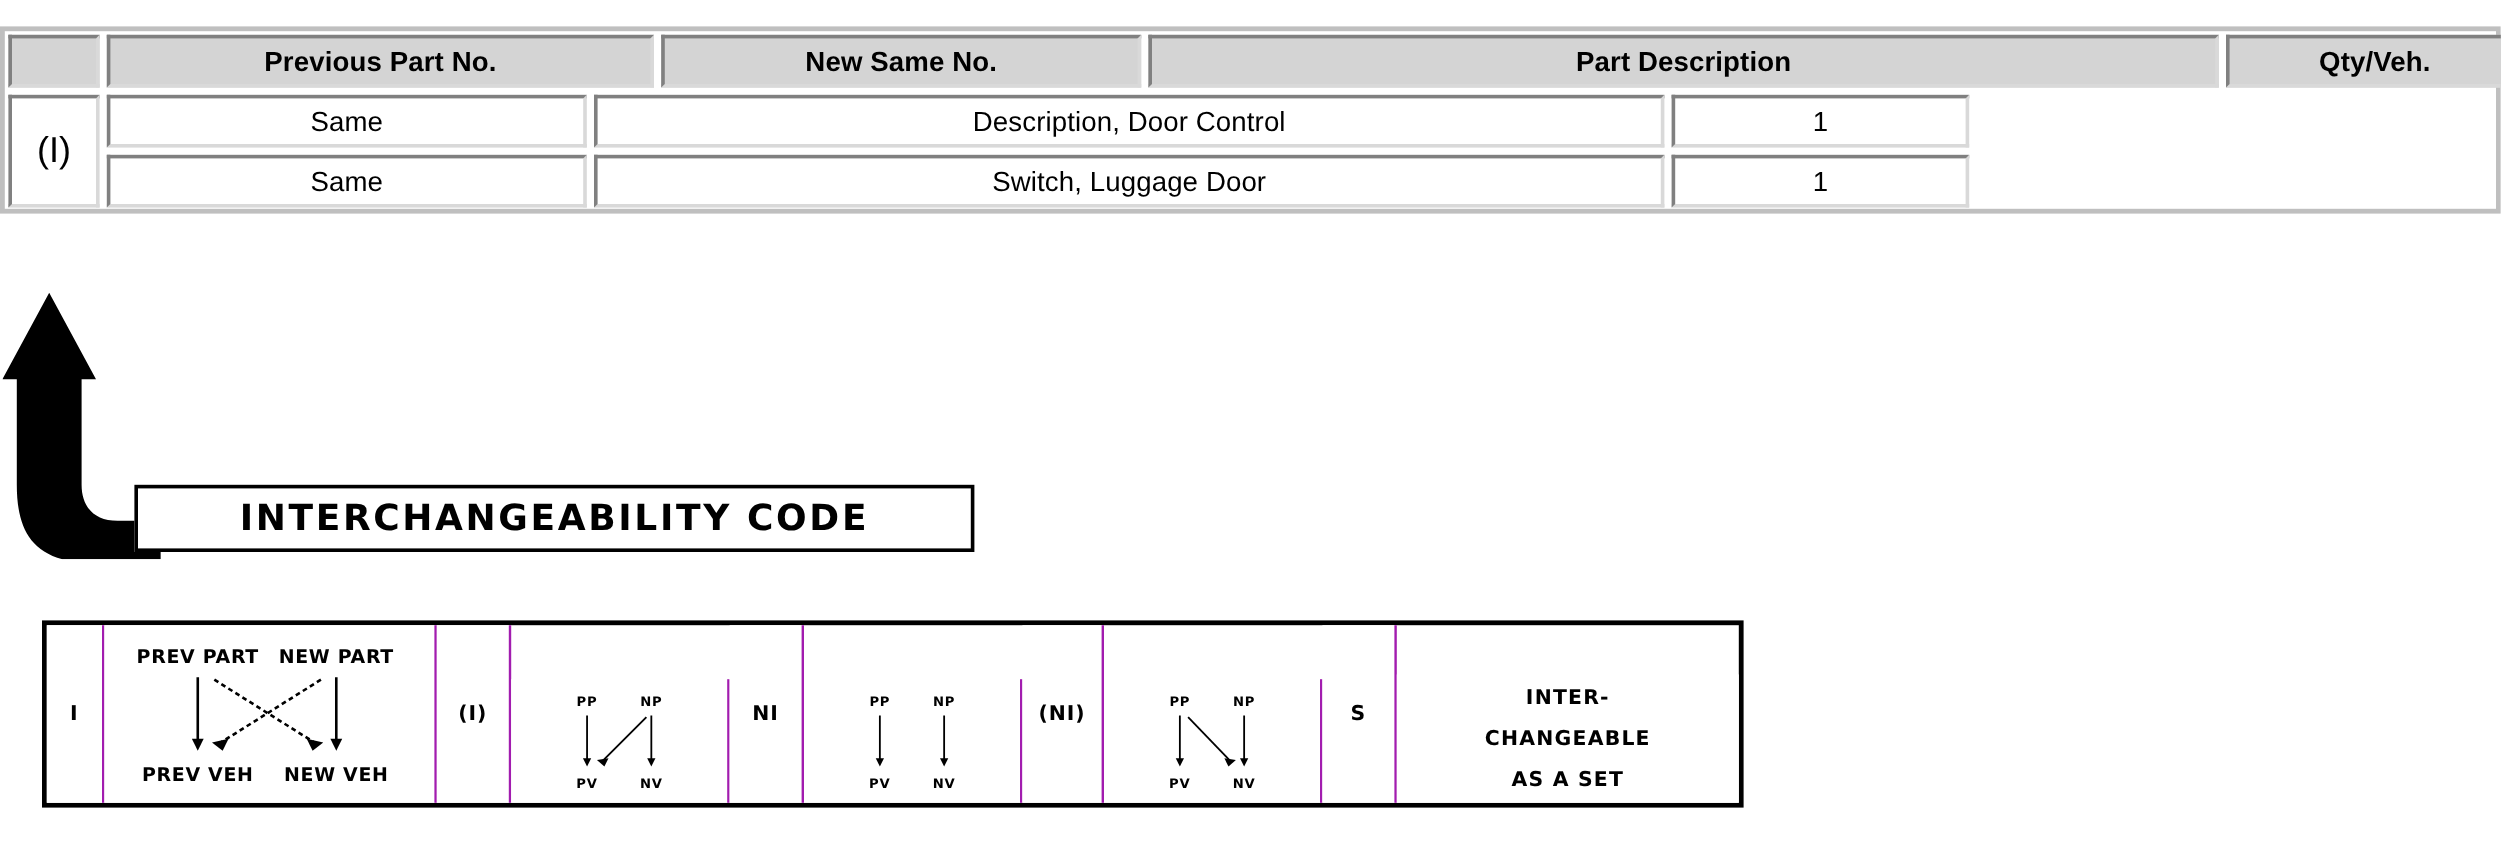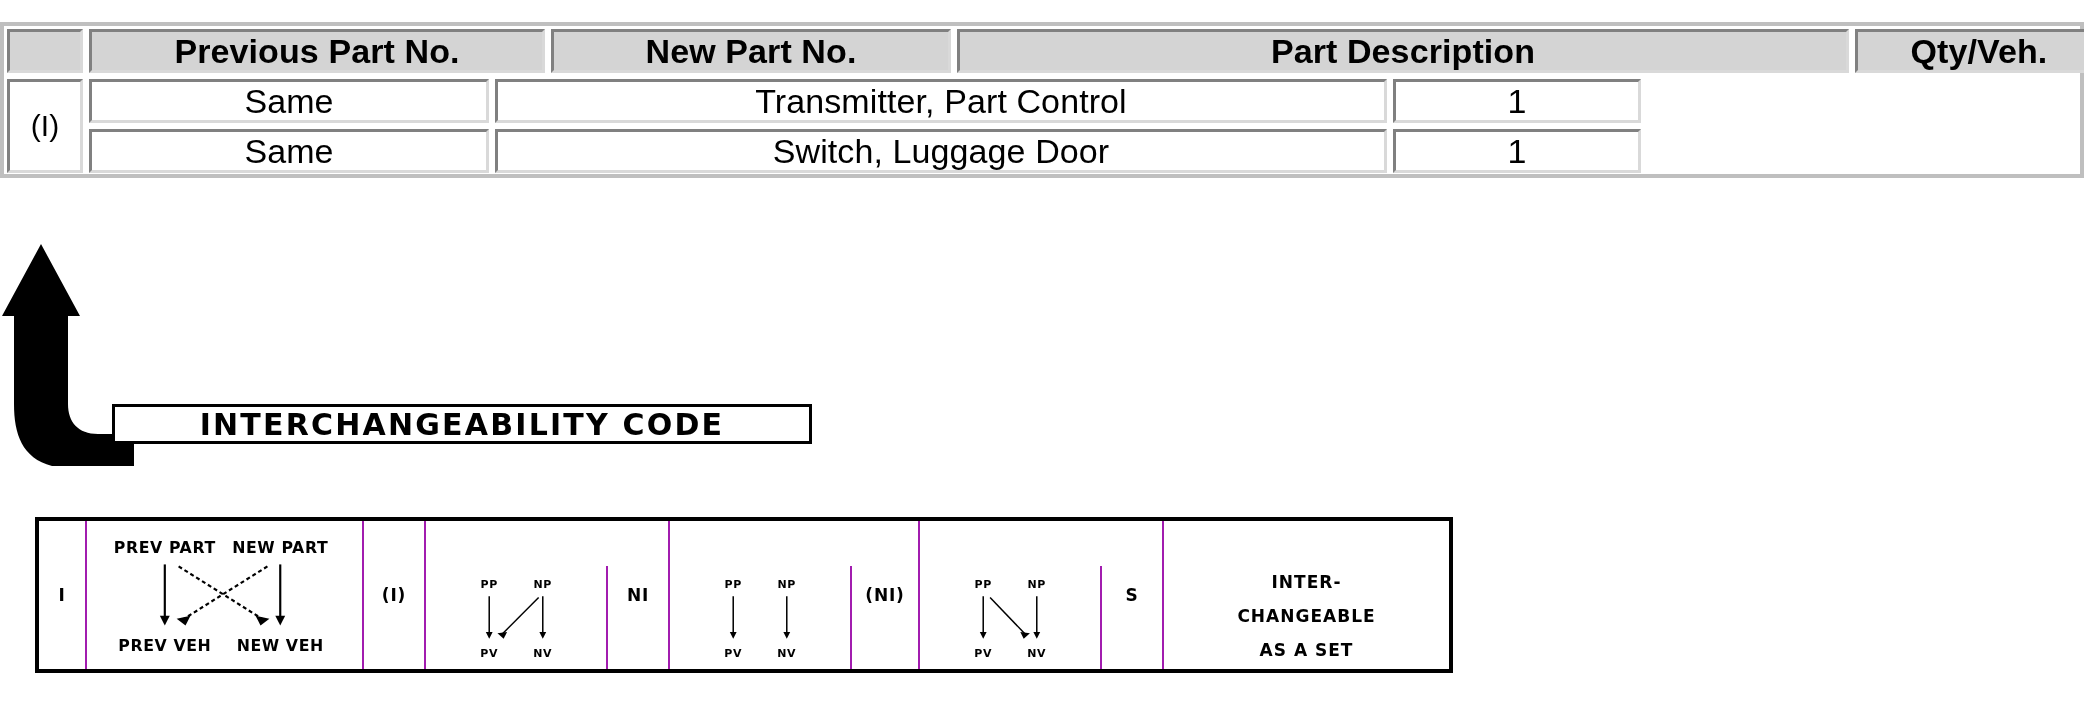--- a/index.html
+++ b/index.html
@@ -33,21 +33,21 @@
     display: flex;
     align-items: stretch;
     width: 100%;
   }
   .pt-cell {
     box-sizing: border-box;
     position: relative;
     display: flex;
     align-items: center;
     justify-content: center;
-    font-size: 34px;
+    font-size: 23px;
     color: #000000;
     letter-spacing: 0.1px;
     background: #ffffff;
     white-space: nowrap;
   }
   
   .bevel {
     border-top: 3px solid #808080;
     border-left: 3px solid #808080;
     border-right: 3px solid #d9d9d9;
@@ -89,21 +89,21 @@
     width: 132px;
     height: 222px;
   }
 
   
   #code-title-box {
     position: absolute;
     left: 112px;
     top: 404px;
     width: 700px;
-    height: 40px;
+    height: 56px;
     box-sizing: border-box;
     border: 3px solid #000000;
     background: #ffffff;
     display: flex;
     align-items: center;
     justify-content: center;
   }
   #code-title-box .title-text {
     font-size: 30px;
     font-weight: bold;
@@ -163,33 +163,33 @@
   .set-text div { display: block; }
 </style>
 </head>
 <body>
 
 <div id="parts-table">
 
   <div class="pt-row pt-head">
     <div class="pt-cell bevel col-code"></div>
     <div class="pt-cell bevel col-prev">Previous Part No.</div>
-    <div class="pt-cell bevel col-new">New Part No.</div>
+    <div class="pt-cell bevel col-new">New Same No.</div>
     <div class="pt-cell bevel col-desc">Part Description</div>
     <div class="pt-cell bevel col-qty">Qty/Veh.</div>
   </div>
 
   <div class="pt-row" style="height:100px;">
     <div id="code-cell">(I)</div>
 
     <div class="rows-stack">
 
       <div class="pt-row pt-body-row">
         <div class="pt-cell bevel col-new">Same</div>
-        <div class="pt-cell bevel col-desc">Transmitter, Part Control</div>
+        <div class="pt-cell bevel col-desc">Description, Door Control</div>
         <div class="pt-cell bevel col-qty">1</div>
       </div>
 
       <div class="pt-row pt-body-row">
         <div class="pt-cell bevel col-new">Same</div>
         <div class="pt-cell bevel col-desc">Switch, Luggage Door</div>
         <div class="pt-cell bevel col-qty">1</div>
       </div>
 
     </div>

